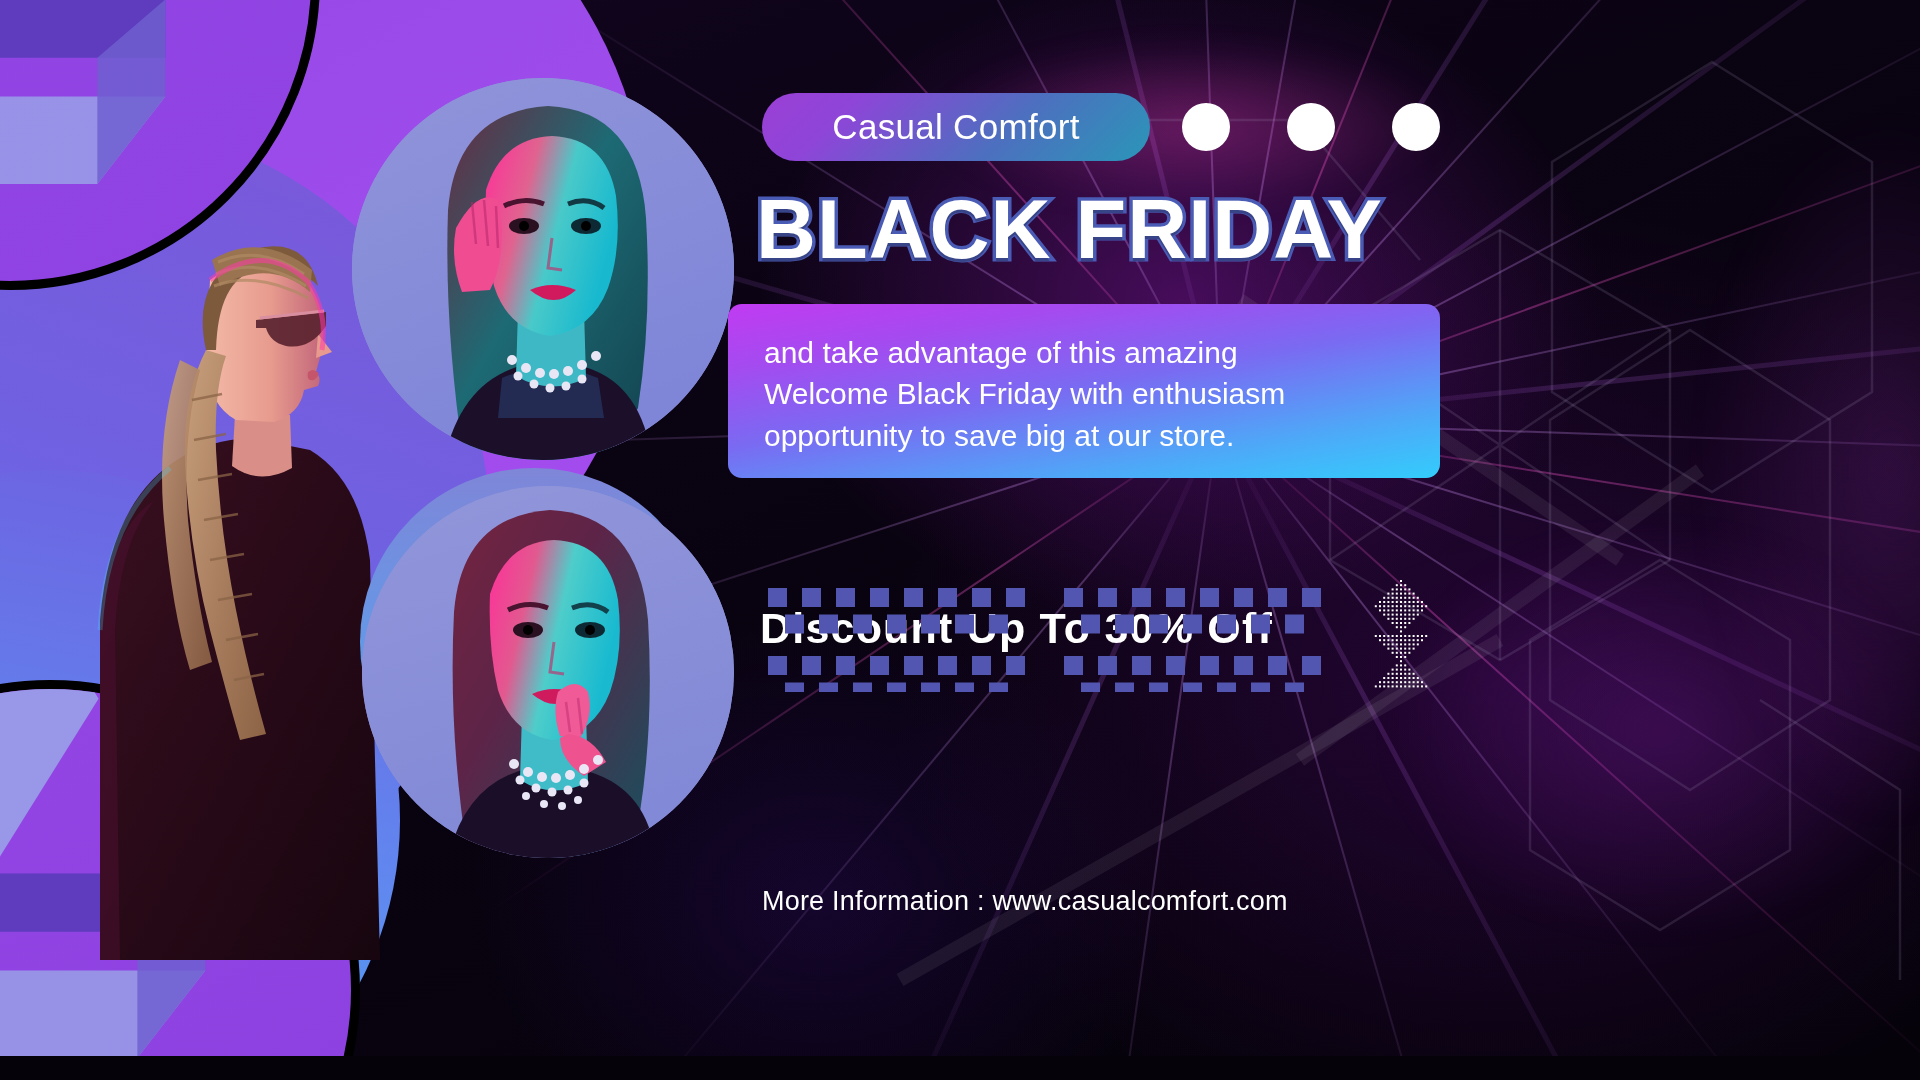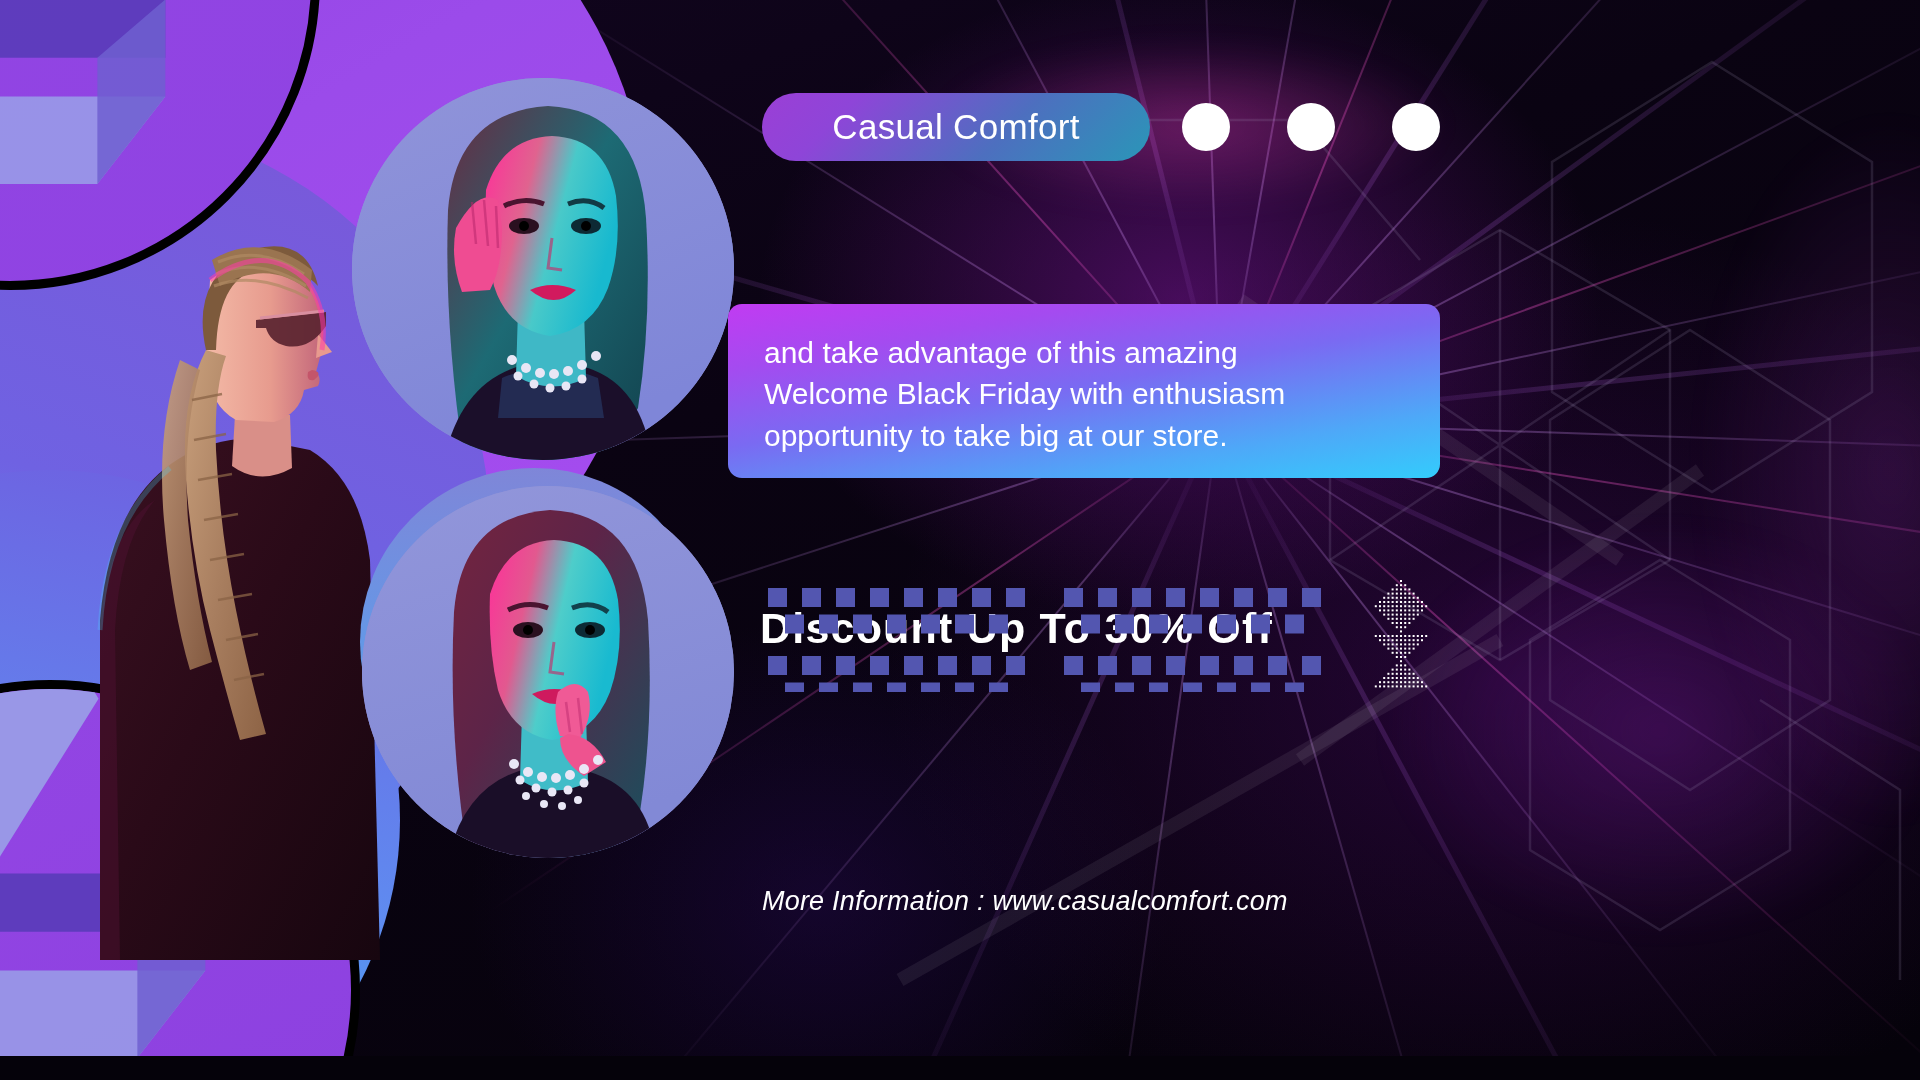--- a/index.html
+++ b/index.html
@@ -100,21 +100,21 @@
   }
 
   .checks { position:absolute; top:588px; }
   .check-a { left:768px; }
   .check-b { left:1064px; }
 
   .hourglass { position:absolute; left:1366px; top:578px; width:70px; height:110px; }
 
   .footer {
     position:absolute; left:762px; top:886px; width:700px;
-    font-size:27px; color:#ffffff; letter-spacing:.2px; white-space:nowrap;font-style:italic;
+    font-size:27px; color:#ffffff; letter-spacing:.2px; white-space:nowrap;
   }
 </style>
 </head>
 <body>
 
 <div class="stage">
 
   <div class="bg-base"></div>
 
   <div class="rays">
@@ -386,26 +386,27 @@
   <div class="badge">
     <span>Casual Comfort</span>
   </div>
 
   <div class="dots">
     <div class="dot" style="left:0;"></div>
     <div class="dot" style="left:105px;"></div>
     <div class="dot" style="left:210px;"></div>
   </div>
 
+  <div class="headline">BLACK FRIDAY</div>
 
   <div class="panel">
     <div class="panel-inner">
       <div>and take advantage of this amazing</div>
       <div>Welcome Black Friday with enthusiasm</div>
-      <div>opportunity to take big at our store.</div>
+      <div>opportunity to save big at our store.</div>
     </div>
   </div>
 
   <div class="discount">Discount Up To 30% Off</div>
 
   <svg class="checks check-a" width="272" height="104">
       <rect x="0" y="0" width="19" height="19" fill="#5356b0"></rect>
       <rect x="17" y="26.5" width="19" height="19" fill="#5356b0"></rect>
       <rect x="34" y="0" width="19" height="19" fill="#5356b0"></rect>
       <rect x="51" y="26.5" width="19" height="19" fill="#5356b0"></rect>

